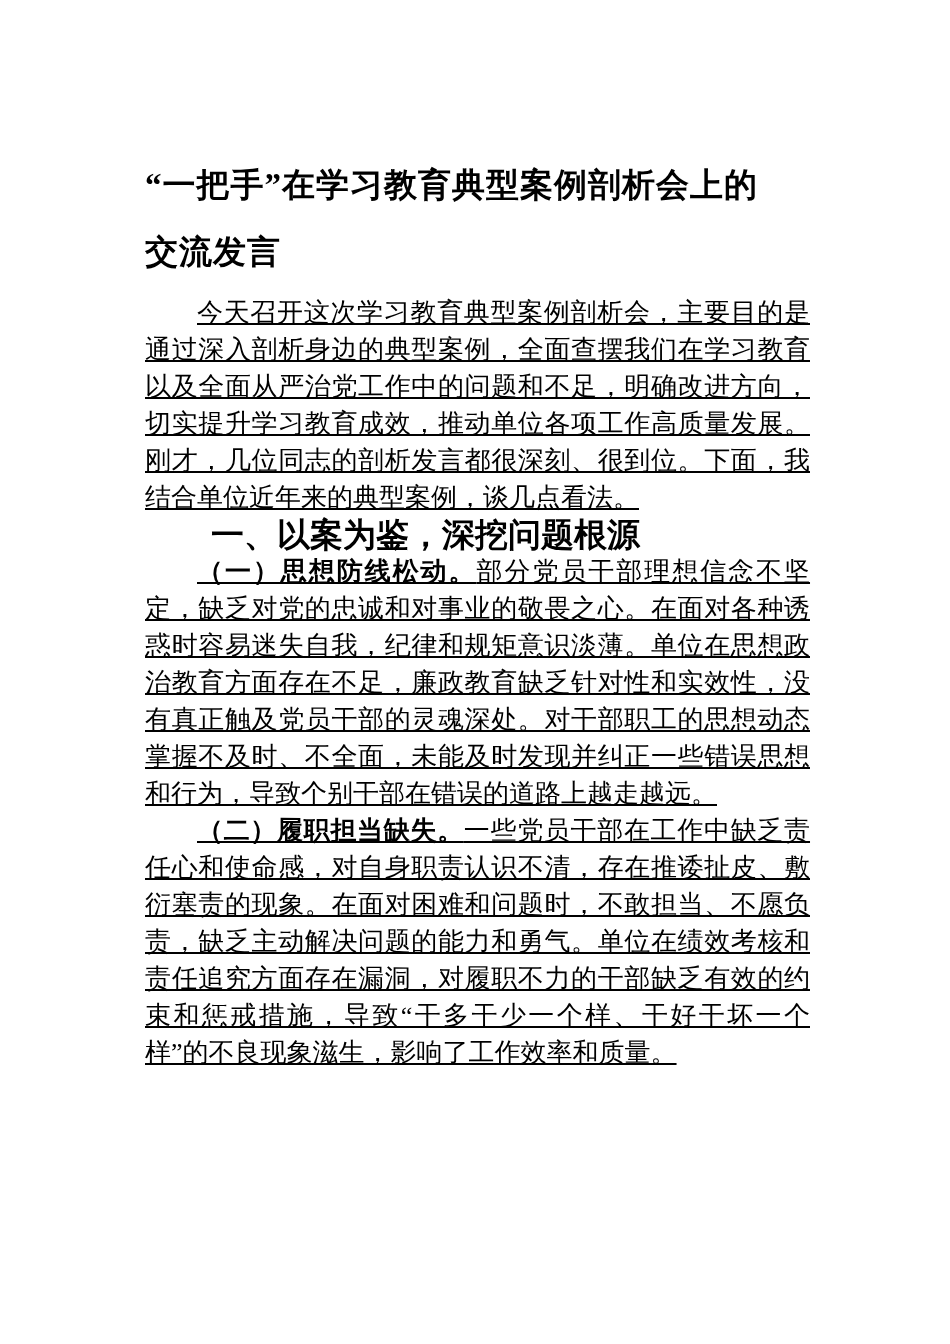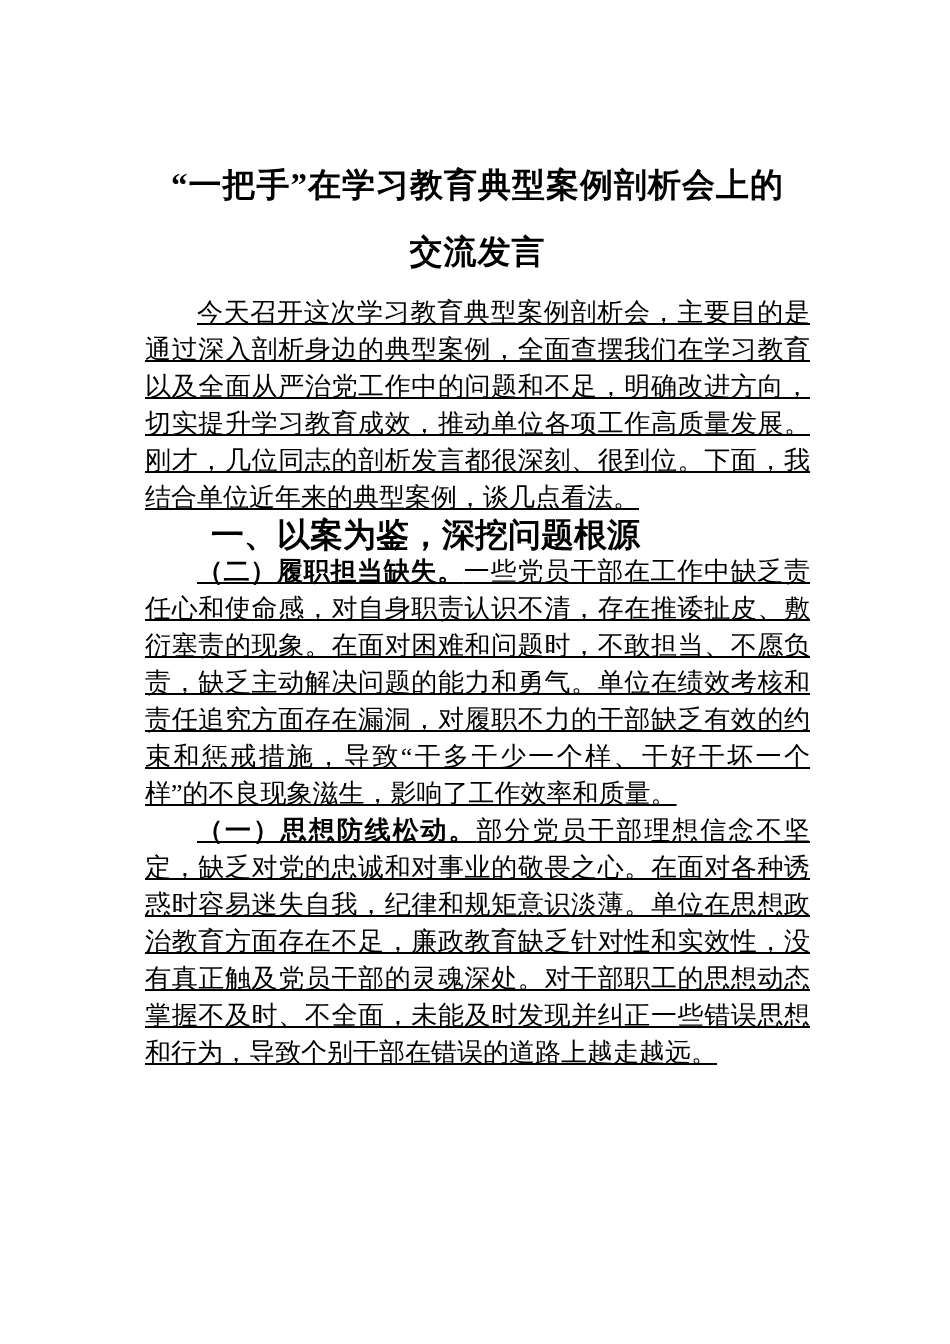--- a/index.html
+++ b/index.html
@@ -18,21 +18,20 @@
     overflow: hidden;
     font-size: 26px;
     line-height: 37px;
     text-align: justify;
   }
   .doc-title {
     font-family: "Liberation Serif", "DejaVu Serif", serif;
     font-size: 33px;
     line-height: 67px;
     font-weight: bold;
-    text-align: center;
     letter-spacing: 1px;
     margin-bottom: 8px;
   }
   .title-line { display: block; }
   .salutation {
     text-indent: 0;
   }
   .indent { text-indent: 2em; text-decoration: underline; }
   .section-heading {
     font-family: "Liberation Sans", "DejaVu Sans", sans-serif;
@@ -52,18 +51,18 @@
   <h1 class="doc-title">
     <span class="title-line">“一把手”在学习教育典型案例剖析会上的</span>
     <span class="title-line">交流发言</span>
   </h1>
 
 
   <p class="para indent">今天召开这次学习教育典型案例剖析会，主要目的是通过深入剖析身边的典型案例，全面查摆我们在学习教育以及全面从严治党工作中的问题和不足，明确改进方向，切实提升学习教育成效，推动单位各项工作高质量发展。刚才，几位同志的剖析发言都很深刻、很到位。下面，我结合单位近年来的典型案例，谈几点看法。</p>
 
   <h2 class="section-heading">一、以案为鉴，深挖问题根源</h2>
 
+  <p class="para indent"><strong class="para-lead">（一）思想防线松动。</strong><span class="para-text">部分党员干部理想信念不坚定，缺乏对党的忠诚和对事业的敬畏之心。在面对各种诱惑时容易迷失自我，纪律和规矩意识淡薄。单位在思想政治教育方面存在不足，廉政教育缺乏针对性和实效性，没有真正触及党员干部的灵魂深处。对干部职工的思想动态掌握不及时、不全面，未能及时发现并纠正一些错误思想和行为，导致个别干部在错误的道路上越走越远。</span></p>
+
   <p class="para indent"><strong class="para-lead">（二）履职担当缺失。</strong><span class="para-text">一些党员干部在工作中缺乏责任心和使命感，对自身职责认识不清，存在推诿扯皮、敷衍塞责的现象。在面对困难和问题时，不敢担当、不愿负责，缺乏主动解决问题的能力和勇气。单位在绩效考核和责任追究方面存在漏洞，对履职不力的干部缺乏有效的约束和惩戒措施，导致“干多干少一个样、干好干坏一个样”的不良现象滋生，影响了工作效率和质量。</span></p>
-
-  <p class="para indent"><strong class="para-lead">（一）思想防线松动。</strong><span class="para-text">部分党员干部理想信念不坚定，缺乏对党的忠诚和对事业的敬畏之心。在面对各种诱惑时容易迷失自我，纪律和规矩意识淡薄。单位在思想政治教育方面存在不足，廉政教育缺乏针对性和实效性，没有真正触及党员干部的灵魂深处。对干部职工的思想动态掌握不及时、不全面，未能及时发现并纠正一些错误思想和行为，导致个别干部在错误的道路上越走越远。</span></p>
 
 
 </div>
 
 </body></html>

